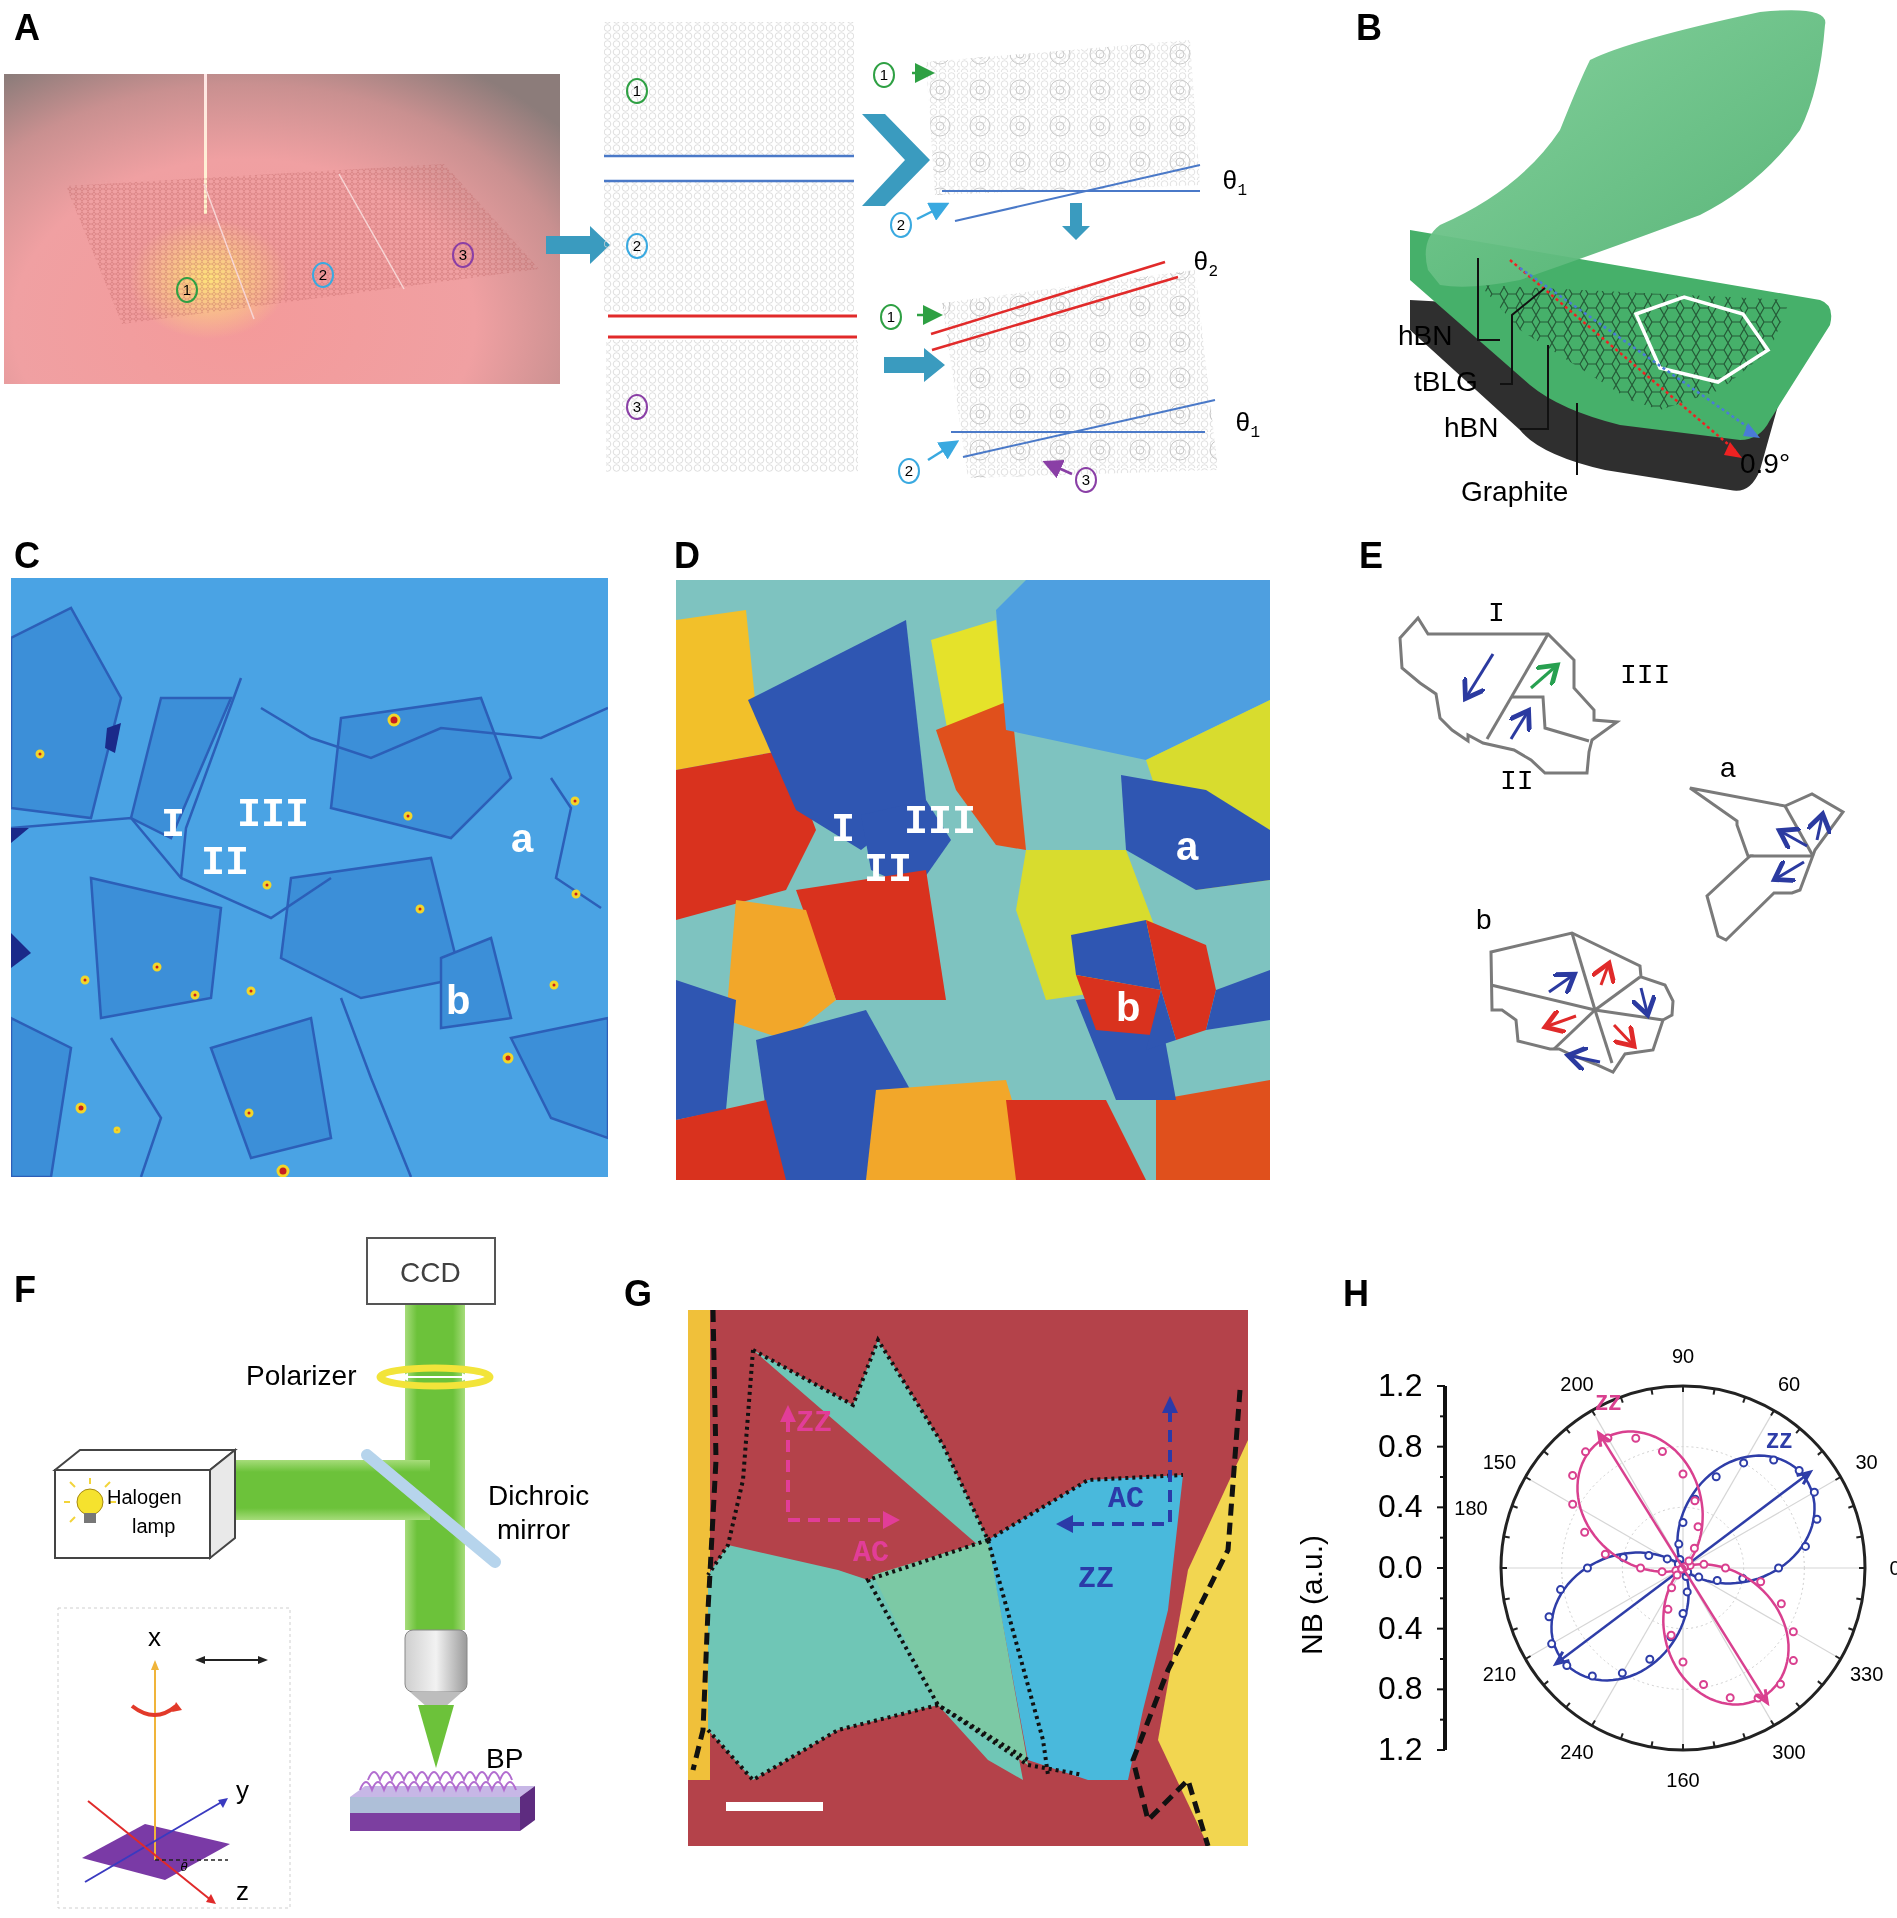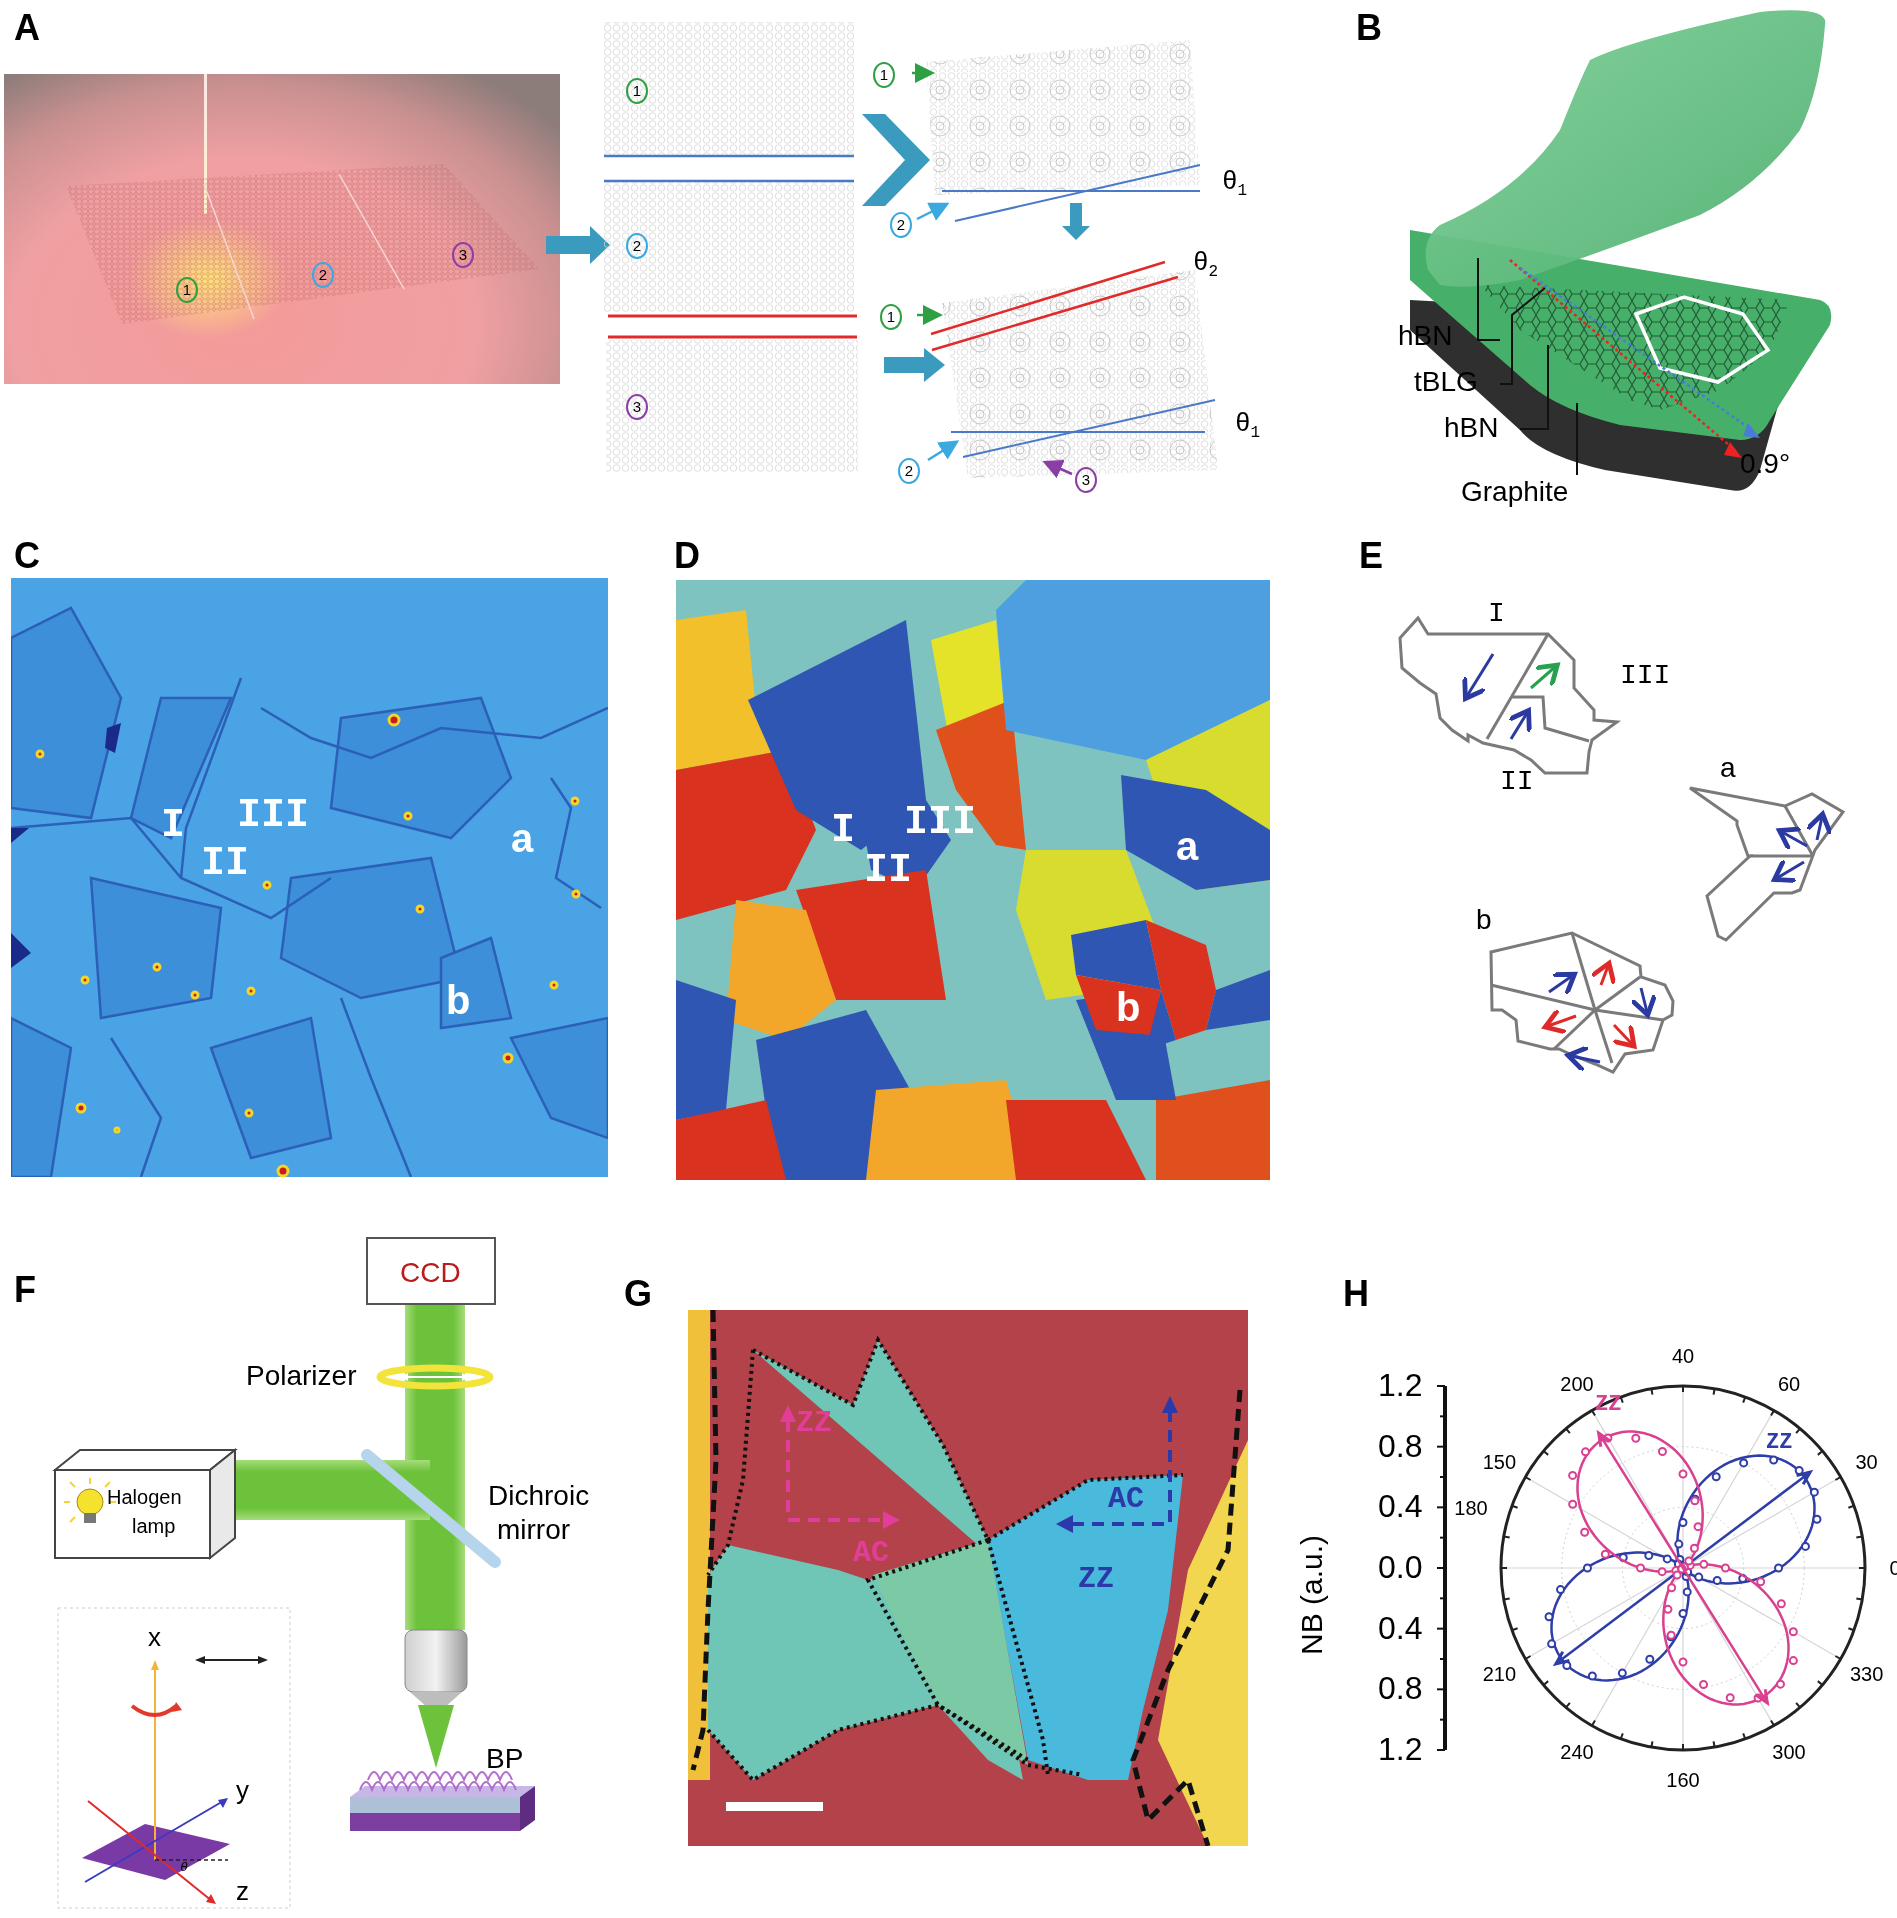--- a/index.html
+++ b/index.html
@@ -370,21 +370,21 @@
     <line x1="155" y1="640" x2="155" y2="445" stroke="#f0b43a" stroke-width="2"></line>
     <polygon points="155,440 151,450 159,450" fill="#f0b43a"></polygon>
     <path d="M132 486 Q155 504 176 486" fill="none" stroke="#e23a2a" stroke-width="4"></path>
     <polygon points="176,482 182,490 172,492" fill="#e23a2a"></polygon>
     <line x1="85" y1="662" x2="225" y2="580" stroke="#3a3ac0" stroke-width="2"></line>
     <polygon points="228,578 218,580 223,588" fill="#3a3ac0"></polygon>
     <line x1="88" y1="581" x2="212" y2="681" stroke="#e02a2a" stroke-width="2"></line>
     <polygon points="216,684 206,682 211,674" fill="#e02a2a"></polygon>
     <line x1="155" y1="640" x2="228" y2="640" stroke="#222" stroke-width="1.5" stroke-dasharray="4,3"></line>
   </svg>
-  <div class="abs lbl" style="left:400px;top:1257px;font-size:28px;color:#b91c1c;">CCD</div>
+  <div class="abs lbl" style="left:400px;top:1257px;font-size:28px;color:#404040;">CCD</div>
   <div class="abs lbl" style="left:246px;top:1360px;font-size:28px;">Polarizer</div>
   <div class="abs lbl" style="left:107px;top:1486px;font-size:20px;">Halogen</div>
   <div class="abs lbl" style="left:132px;top:1515px;font-size:20px;">lamp</div>
   <div class="abs lbl" style="left:488px;top:1480px;font-size:28px;">Dichroic</div>
   <div class="abs lbl" style="left:497px;top:1514px;font-size:28px;">mirror</div>
   <div class="abs lbl" style="left:486px;top:1743px;font-size:28px;">BP</div>
   <div class="abs lbl" style="left:148px;top:1622px;font-size:26px;">x</div>
   <div class="abs lbl" style="left:236px;top:1775px;font-size:26px;">y</div>
   <div class="abs lbl" style="left:236px;top:1876px;font-size:26px;">z</div>
   <div class="abs serif" style="left:180px;top:1860px;font-size:13px;font-style:italic;">θ</div>
@@ -584,21 +584,21 @@
       <div class="abs lbl" style="left: 1378px; top: 1488.33px; font-size: 32px;">0.4</div>
       <div class="abs lbl" style="left: 1378px; top: 1549px; font-size: 32px;">0.0</div>
       <div class="abs lbl" style="left: 1378px; top: 1609.67px; font-size: 32px;">0.4</div>
       <div class="abs lbl" style="left: 1378px; top: 1670.33px; font-size: 32px;">0.8</div>
       <div class="abs lbl" style="left: 1378px; top: 1731px; font-size: 32px;">1.2</div>
     </div>
   <div id="aticks">
       <div class="abs lbl" style="left: 1895px; top: 1568px; font-size: 20px; transform: translate(-50%, -50%);">0</div>
       <div class="abs lbl" style="left: 1866.6px; top: 1462px; font-size: 20px; transform: translate(-50%, -50%);">30</div>
       <div class="abs lbl" style="left: 1789px; top: 1384.4px; font-size: 20px; transform: translate(-50%, -50%);">60</div>
-      <div class="abs lbl" style="left: 1683px; top: 1356px; font-size: 20px; transform: translate(-50%, -50%);">40</div>
+      <div class="abs lbl" style="left: 1683px; top: 1356px; font-size: 20px; transform: translate(-50%, -50%);">90</div>
       <div class="abs lbl" style="left: 1577px; top: 1384.4px; font-size: 20px; transform: translate(-50%, -50%);">200</div>
       <div class="abs lbl" style="left: 1499.4px; top: 1462px; font-size: 20px; transform: translate(-50%, -50%);">150</div>
       <div class="abs lbl" style="left: 1471px; top: 1508px; font-size: 20px; transform: translate(-50%, -50%);">180</div>
       <div class="abs lbl" style="left: 1499.4px; top: 1674px; font-size: 20px; transform: translate(-50%, -50%);">210</div>
       <div class="abs lbl" style="left: 1577px; top: 1751.6px; font-size: 20px; transform: translate(-50%, -50%);">240</div>
       <div class="abs lbl" style="left: 1683px; top: 1780px; font-size: 20px; transform: translate(-50%, -50%);">160</div>
       <div class="abs lbl" style="left: 1789px; top: 1751.6px; font-size: 20px; transform: translate(-50%, -50%);">300</div>
       <div class="abs lbl" style="left: 1866.6px; top: 1674px; font-size: 20px; transform: translate(-50%, -50%);">330</div>
     </div>
   <div class="abs serif" style="left:1595px;top:1392px;font-size:22px;font-weight:bold;color:#d9408f;">ZZ</div>

